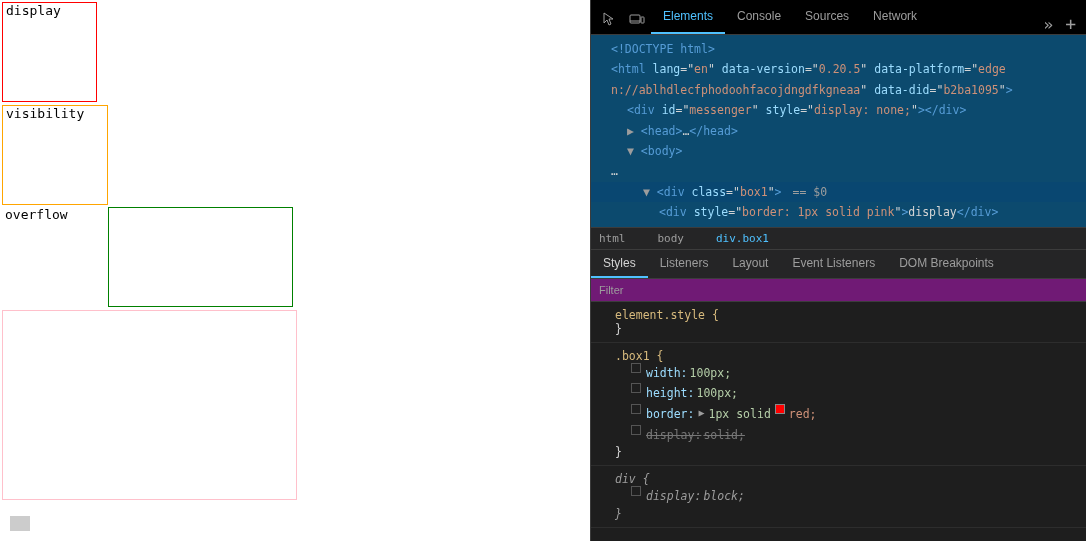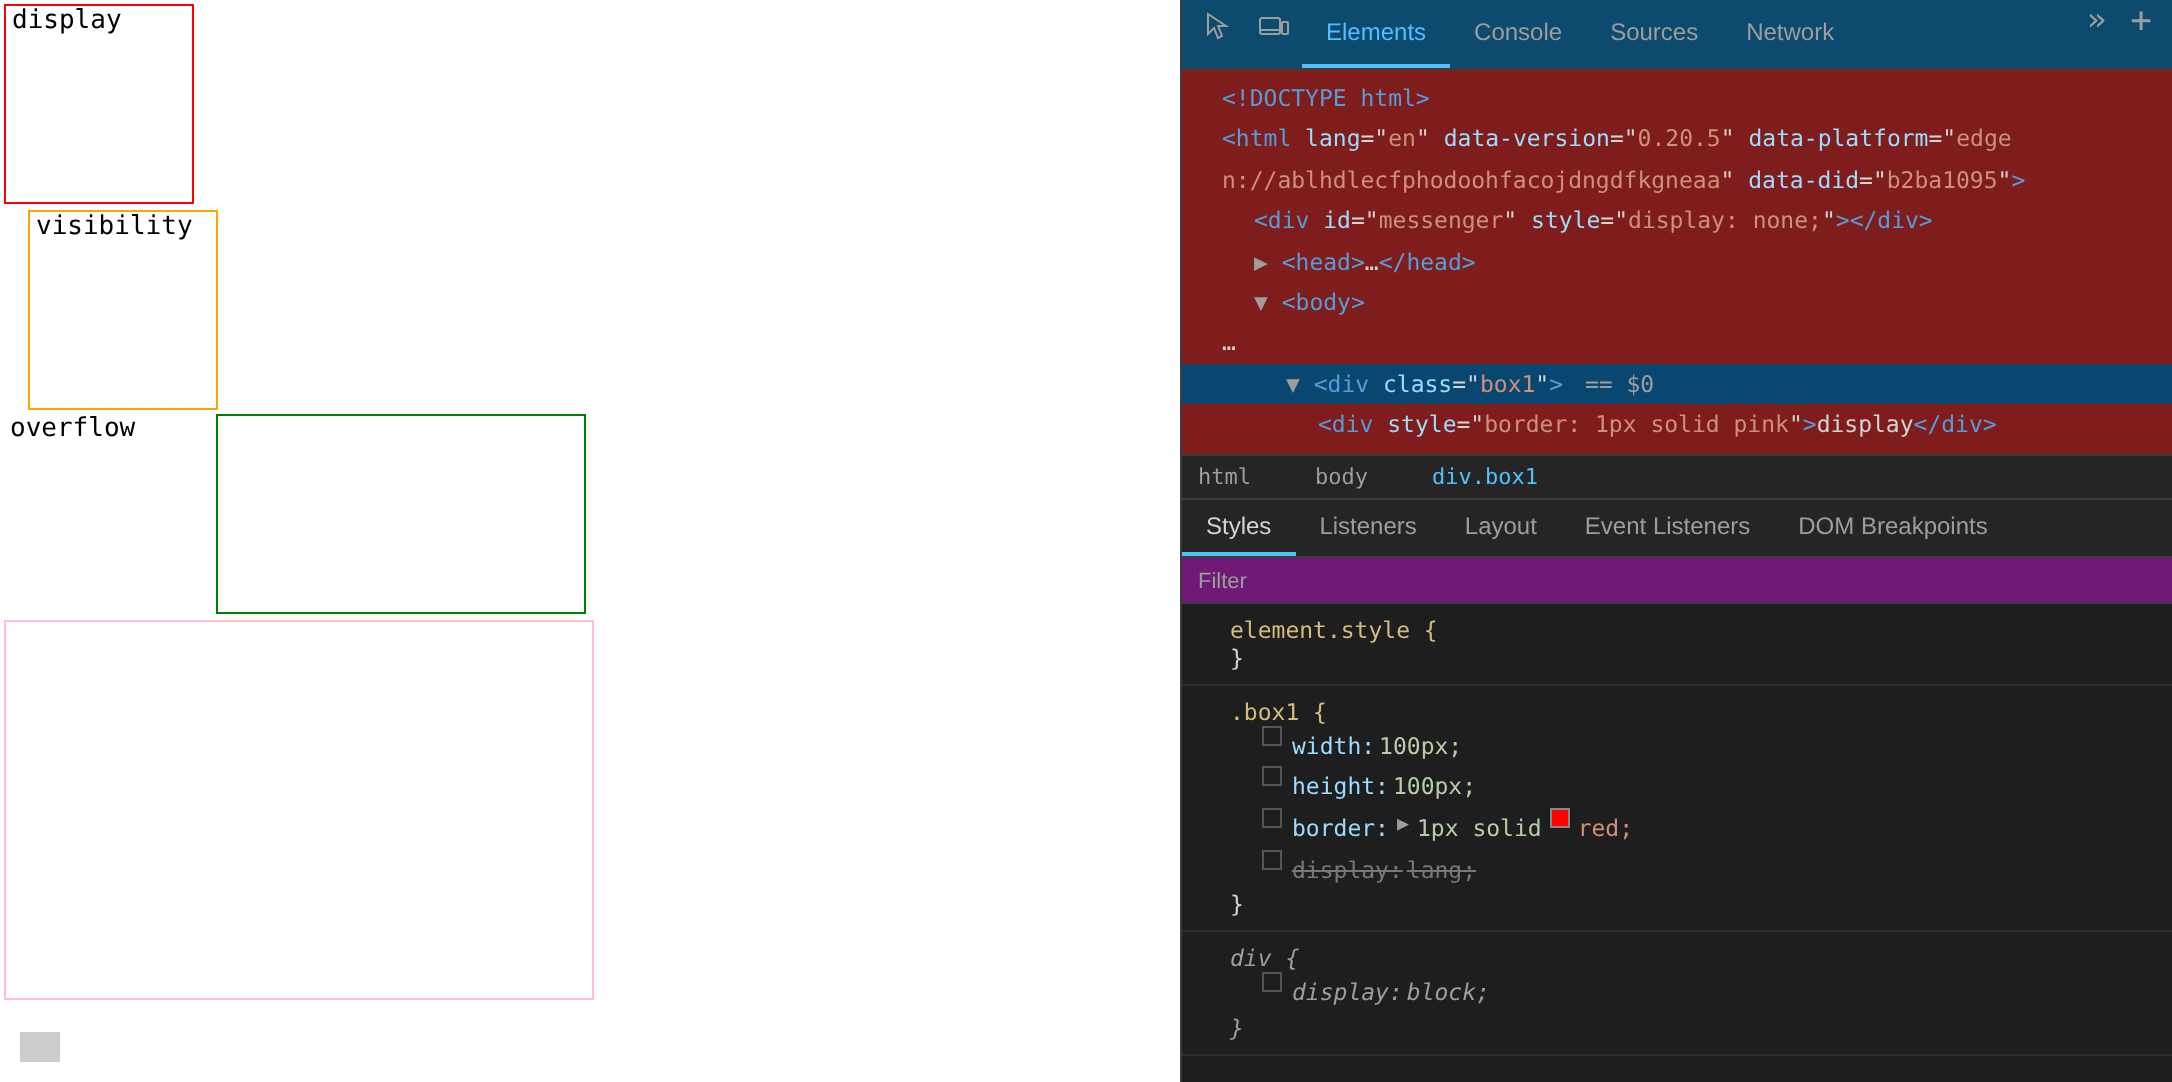--- a/index.html
+++ b/index.html
@@ -24,22 +24,22 @@
     }
     .demo-box-display-label {
       font-size: 13px;
       color: #000;
       padding: 2px 3px;
     }
 
     .demo-box-visibility {
       position: absolute;
       top: 105px;
-      left: 14px;
-      width: 95px;
+      left: 2px;
+      width: 106px;
       height: 100px;
       border: 1px solid orange;
     }
     .demo-box-visibility-label {
       font-size: 13px;
       color: #000;
       padding: 2px 3px;
     }
 
     .demo-box-overflow-label-area {
@@ -88,22 +88,22 @@
       background: #1e1e1e;
       display: flex;
       flex-direction: column;
       color: #d4d4d4;
       border-left: 1px solid #3c3c3c;
     }
 
     
     .devtools-toolbar {
       display: flex;
-      align-items: flex-start;
-      background: #0c4a6e;
+      align-items: flex-end;
+      background: #000000;
       border-bottom: 1px solid #3c3c3c;
       height: 35px;
       padding: 0 4px;
       flex-shrink: 0;
     }
 
     .devtools-toolbar-icon {
       width: 28px;
       height: 28px;
       display: flex;
@@ -151,21 +151,21 @@
       padding: 0 6px;
       color: #9d9d9d;
       display: flex;
       align-items: center;
       cursor: pointer;
       font-size: 18px;
     }
 
     
     .dom-tree {
-      background: #7f1d1d;
+      background: #0c4a6e;
       padding: 4px 0;
       flex-shrink: 0;
       border-bottom: 1px solid #3c3c3c;
       font-size: 11.5px;
       line-height: 1.6;
     }
 
     .dom-line {
       padding: 1px 8px;
       white-space: nowrap;
@@ -449,21 +449,21 @@
         <span class="css-prop-name">border:</span>
         <span class="css-arrow"> ▶</span>
         <span class="css-prop-value-num"> 1px solid </span>
         <span class="color-swatch"></span>
         <span class="css-prop-value">red;</span>
       </div>
 
       <div class="css-property-line">
         <span class="css-checkbox"></span>
         <span class="css-prop-name css-strike">display:</span>
-        <span class="css-prop-value css-strike"> lang;</span>
+        <span class="css-prop-value css-strike"> solid;</span>
       </div>
 
       <div>
         <span class="css-brace">}</span>
       </div>
     </div>
 
     <div class="css-rule-block">
       <div>
         <span class="css-selector italic-rule">div {</span>

